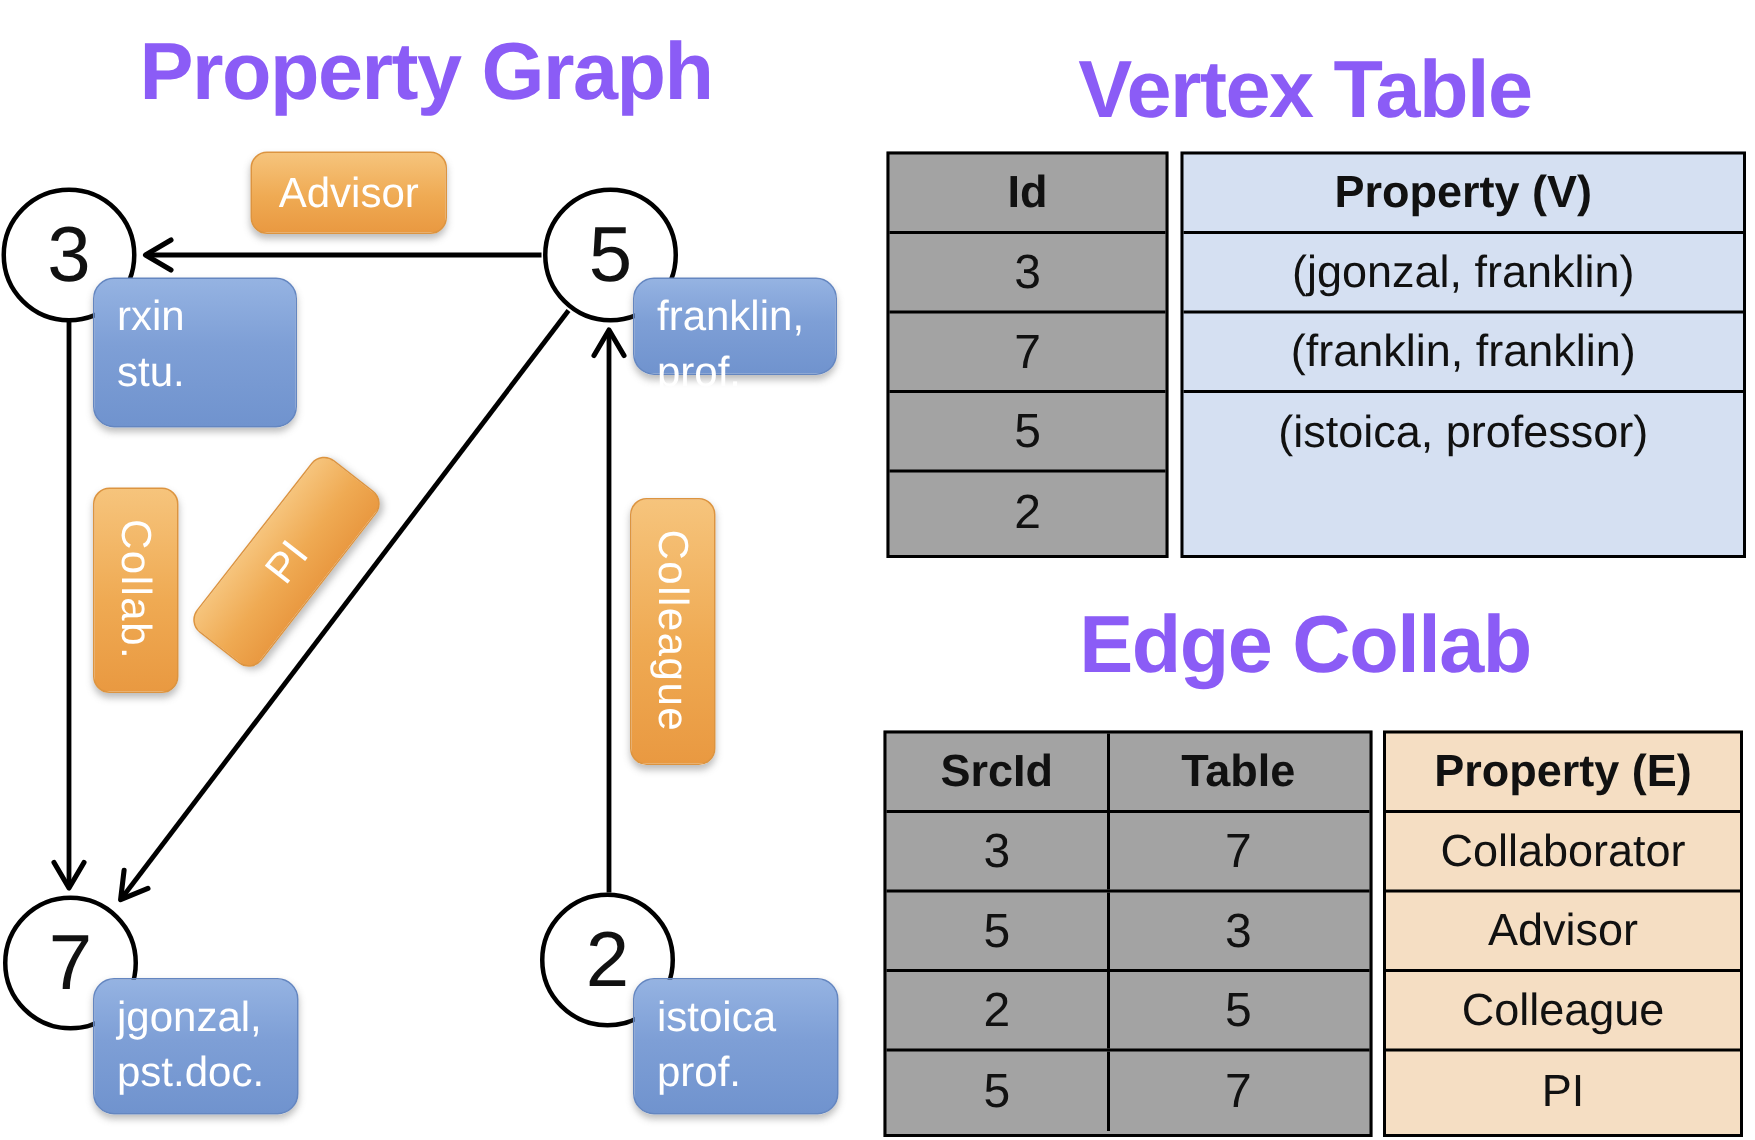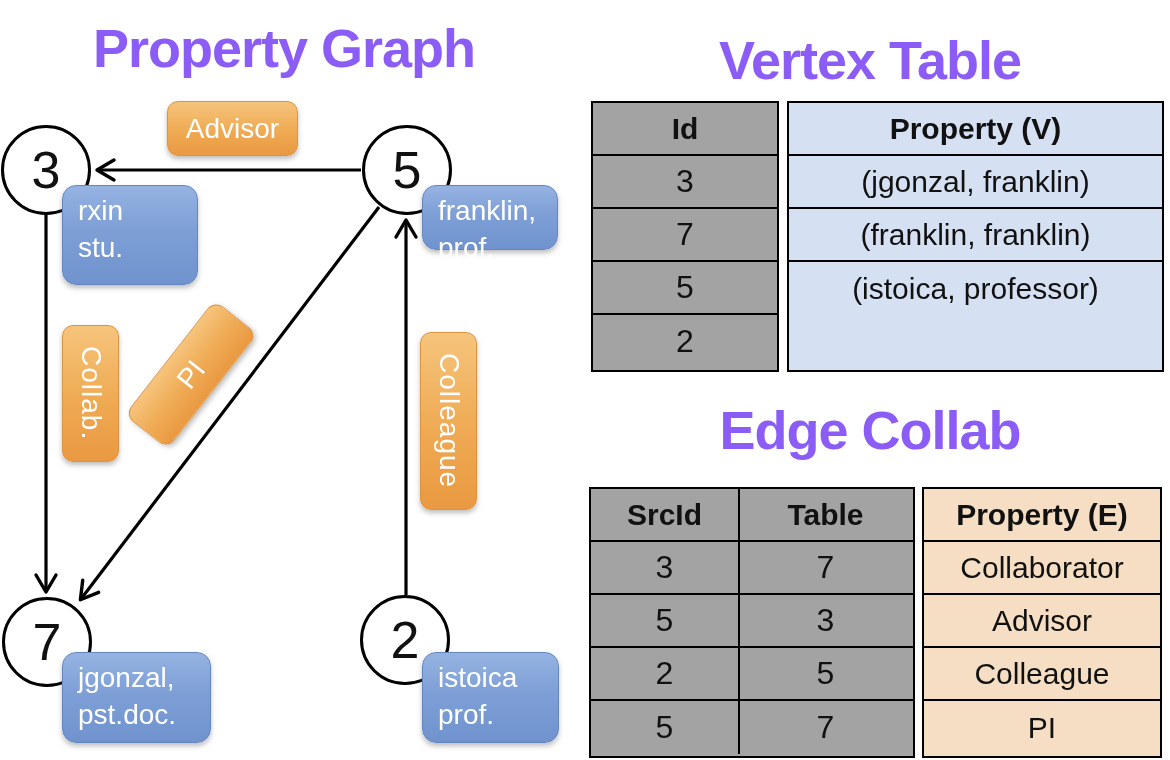--- a/index.html
+++ b/index.html
@@ -46,21 +46,21 @@
   .blabel{
     position:absolute;z-index:4;box-sizing:border-box;
     background:linear-gradient(180deg,#95b3e2 0%,#7e9fd6 45%,#7093ce 100%);
     border:1.5px solid #6486c0;border-radius:14px;color:#fff;
     font-size:28px;line-height:1.33;padding:6px 0 0 15px;
     box-shadow:0 3px 5px rgba(110,110,110,0.45);
   }
   .blabel span{display:block;}
   #vlabel-rxin{left:62px;top:185px;width:136px;height:100px;}
   #vlabel-franklin{left:422px;top:185px;width:136px;height:65px;}
-  #vlabel-jgonzal{left:62px;top:652px;width:149px;height:91px;}
+  #vlabel-jgonzal{left:62px;top:652px;width:137px;height:91px;}
   #vlabel-istoica{left:422px;top:652px;width:137px;height:91px;}
 
   
   .tbl-col{
     position:absolute;box-sizing:border-box;border:2px solid #000;background:#a3a3a3;
     display:flex;flex-direction:column;
   }
   .trow{display:flex;flex-direction:row;box-sizing:border-box;height:53px;border-bottom:2px solid #000;}
   .trow:last-child{border-bottom:none;}
   .tcell{

